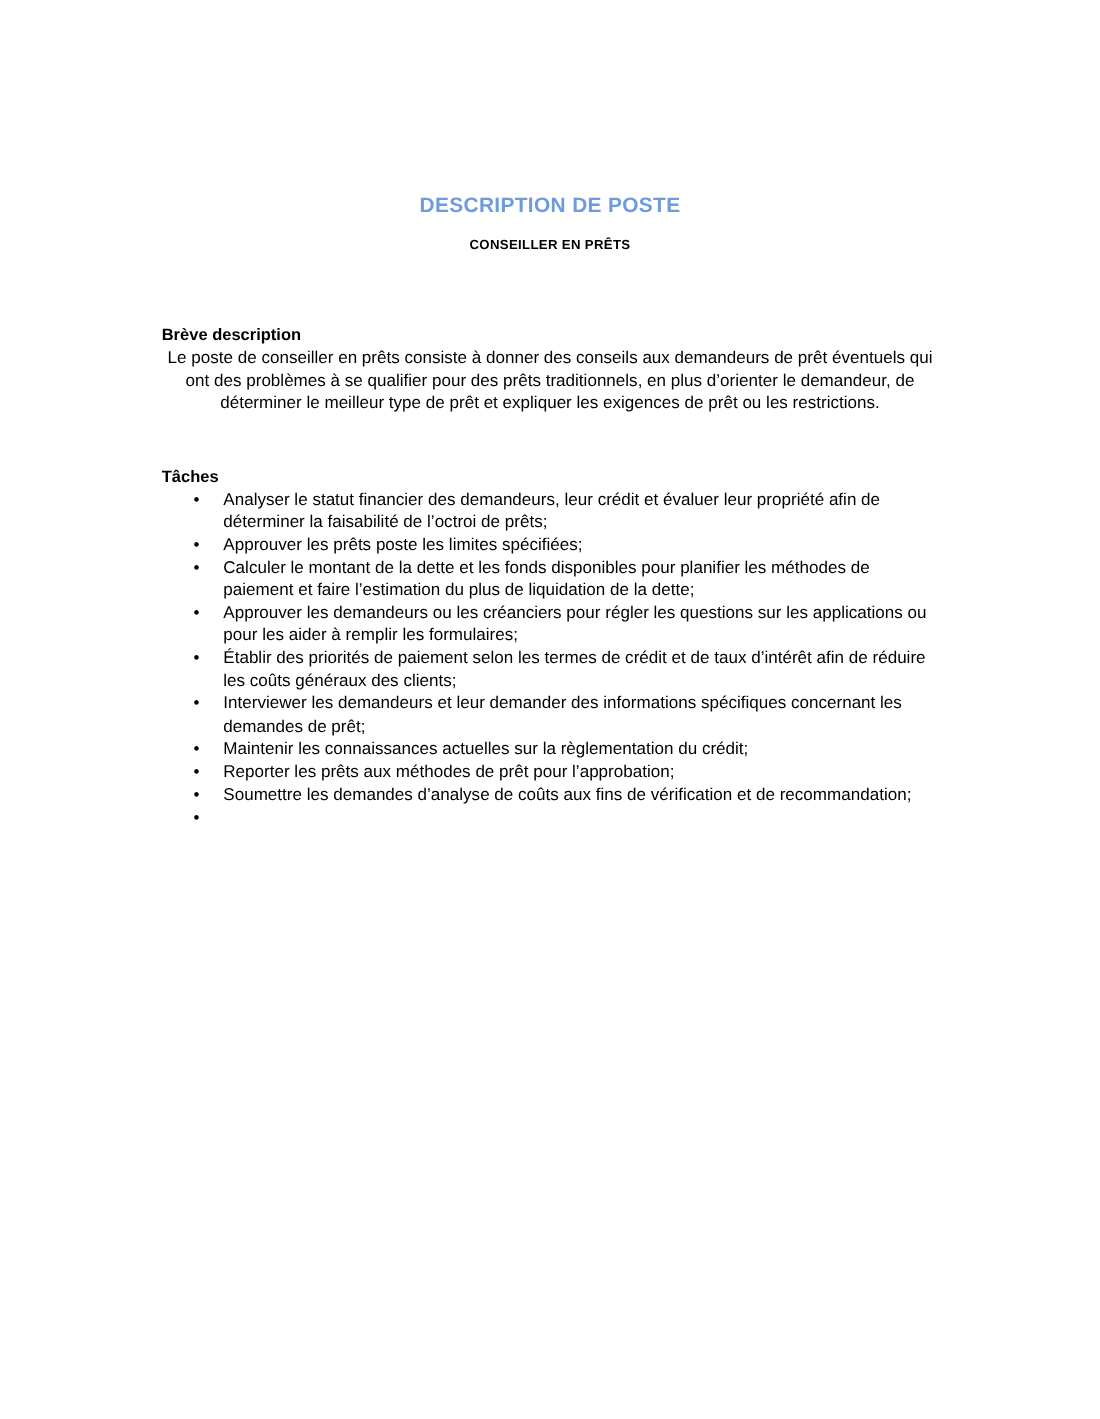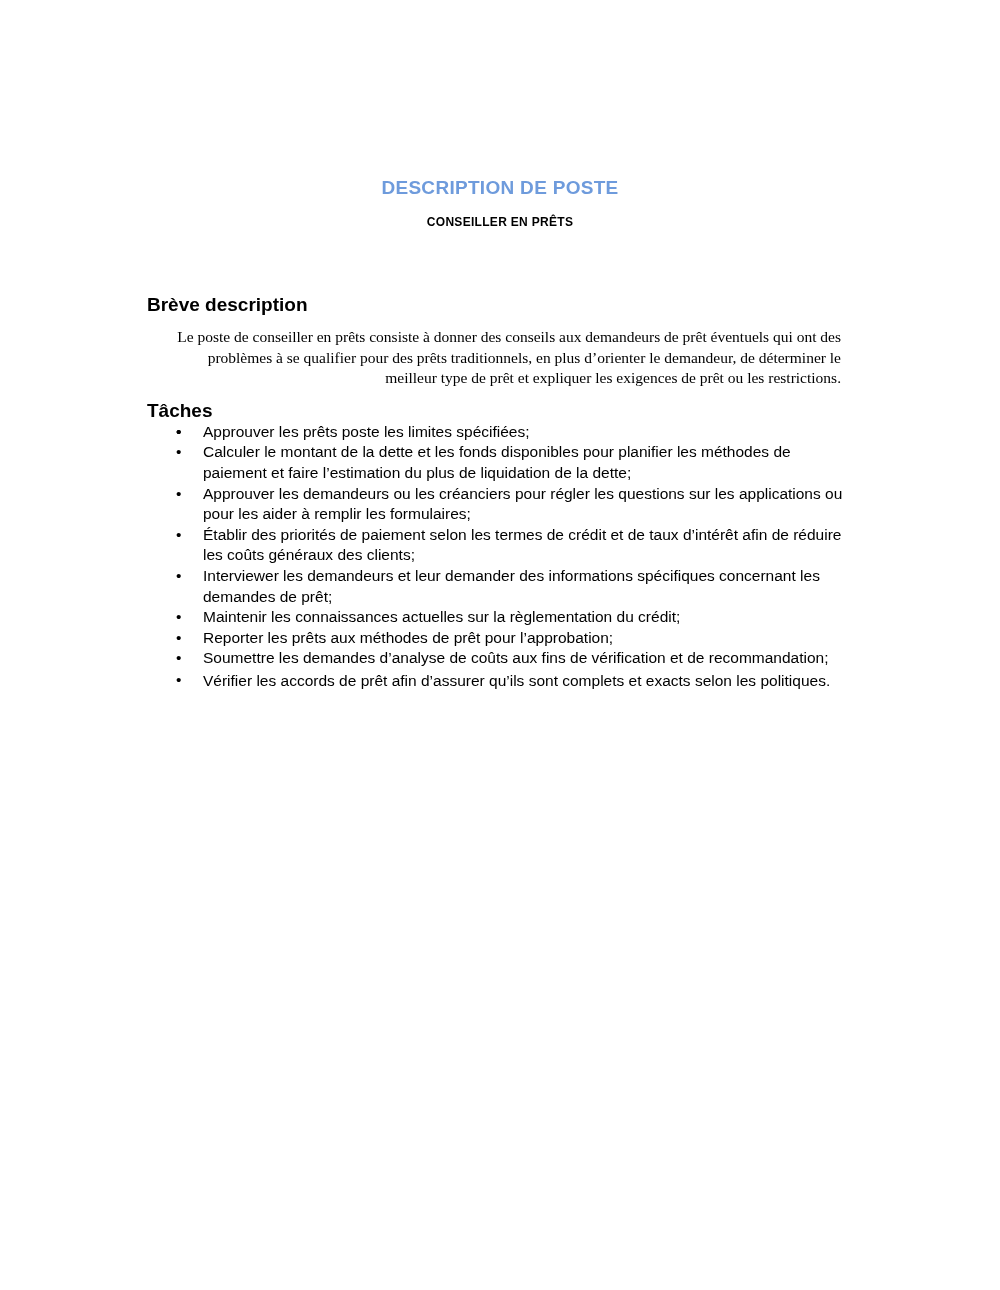--- a/index.html
+++ b/index.html
@@ -48,35 +48,34 @@
     line-height: 26px;
     margin: 9px 0 0 0;
   }
 
   
   .section {
     margin-top: 0;
   }
 
   .section-breve { margin-top: 60px; }
-  .section-taches { }
+  .section-taches { margin-top: 46px; }
 
   .section-heading {
-    font-size: 19px;
+    font-size: 15px;
     font-weight: bold;
     line-height: 20px;
     margin: 0 0 1px 0;
   }
 
   .body-paragraph {
     font-size: 15.5px;
     line-height: 20.6px;
-    margin: 12px;
-    text-align: right;
-    font-family: Liberation Serif, serif;
+    margin: 0;
+    text-align: center;
   }
 
   
   .bullet-list {
     list-style: none;
     margin: 0;
     padding: 0;
   }
 
   .bullet-item {
@@ -143,20 +142,21 @@
       <div class="section-heading">Brève description</div>
       <p class="body-paragraph">Le poste de conseiller en prêts consiste à donner des conseils aux demandeurs de prêt éventuels qui ont des problèmes à se qualifier pour des prêts traditionnels, en plus d’orienter le demandeur, de déterminer le meilleur type de prêt et expliquer les exigences de prêt ou les restrictions.</p>
     </div>
 
     <div class="section section-taches">
       <div class="section-heading">Tâches</div>
 
       <ul class="bullet-list">
         <li class="bullet-item">
           <span class="bullet-marker">•</span>
+          <span>Analyser le statut financier des demandeurs, leur crédit et évaluer leur propriété afin de déterminer la faisabilité de l’octroi de prêts;</span>
         </li>
         <li class="bullet-item">
           <span class="bullet-marker">•</span>
           <span>Approuver les prêts poste les limites spécifiées;</span>
         </li>
         <li class="bullet-item">
           <span class="bullet-marker">•</span>
           <span>Calculer le montant de la dette et les fonds disponibles pour planifier les méthodes de paiement et faire l’estimation du plus de liquidation de la dette;</span>
         </li>
         <li class="bullet-item">
@@ -178,21 +178,20 @@
         <li class="bullet-item">
           <span class="bullet-marker">•</span>
           <span>Reporter les prêts aux méthodes de prêt pour l’approbation;</span>
         </li>
         <li class="bullet-item">
           <span class="bullet-marker">•</span>
           <span>Soumettre les demandes d’analyse de coûts aux fins de vérification et de recommandation;</span>
         </li>
         <li class="bullet-item loose">
           <span class="bullet-marker">•</span>
-          <span>Vérifier les accords de prêt afin d’assurer qu’ils sont complets et exacts selon les politiques.</span>
         </li>
       </ul>
     </div>
 
   </div>
 
   <div class="footer">
     <div class="footer-rule"></div>
     <div class="footer-text">Page 1</div>
   </div>

